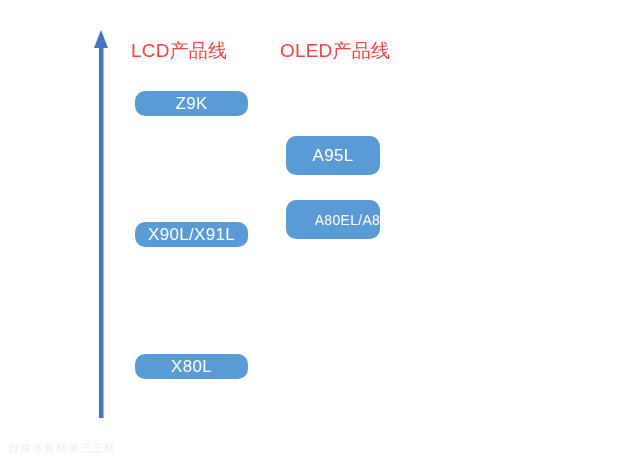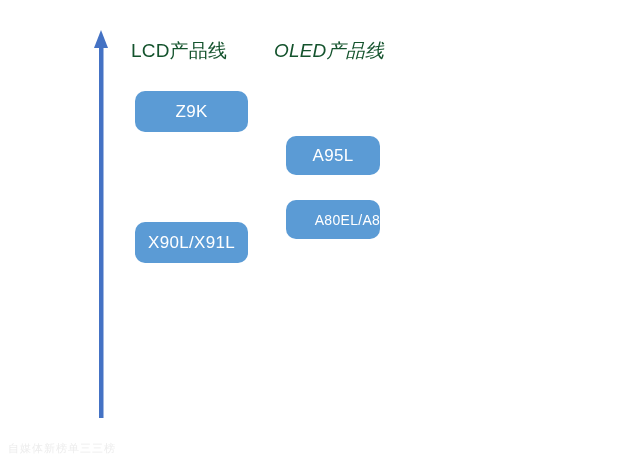--- a/index.html
+++ b/index.html
@@ -24,47 +24,47 @@
     left: 88px;
     top: 28px;
     width: 28px;
     height: 392px;
   }
   .arrow svg { display: block; }
 
   
   .col-title {
     position: absolute;
-    color: #14532d;
+    color: #ef4444;
     font-size: 19px;
     line-height: 1;
     white-space: nowrap;
     letter-spacing: 0.2px;
   }
   #title-lcd  { left: 131px; top: 41px; }
-  #title-oled { left: 274px; top: 41px; font-style: italic; }
+  #title-oled { left: 280px; top: 41px; }
 
   
   .box {
     position: absolute;
     background: #5B9BD5;
     border-radius: 10px;
     color: #ffffff;
     display: flex;
     align-items: center;
     justify-content: center;
     font-size: 17px;
     letter-spacing: 0.3px;
     white-space: nowrap;
     box-sizing: border-box;
   }
   .box.small { font-size: 14px; padding-left: 45px; }
 
   
-  .col-lcd  { left: 135px; width: 113px; height: 41px; }
+  .col-lcd  { left: 135px; width: 113px; height: 25px; }
   
   .col-oled { left: 286px; width: 94px; height: 39px; }
 
   
   .watermark {
     position: absolute;
     left: 8px;
     top: 441px;
     font-size: 11px;
     color: #ededed;
@@ -88,20 +88,21 @@
   <div class="col-title" id="title-lcd">LCD产品线</div>
 
   <div class="col-title" id="title-oled">OLED产品线</div>
 
   <div class="box col-lcd" style="top:91px">Z9K</div>
 
 
   <div class="box col-lcd" style="top:222px">X90L/X91L</div>
 
 
+  <div class="box col-lcd" style="top:354px">X80L</div>
 
   <div class="box col-oled" style="top:136px">A95L</div>
 
   <div class="box col-oled small" style="top:200px">A80EL/A80L</div>
 
   <div class="watermark">自媒体新榜单三三榜</div>
 
 </div>
 
 </body></html>

